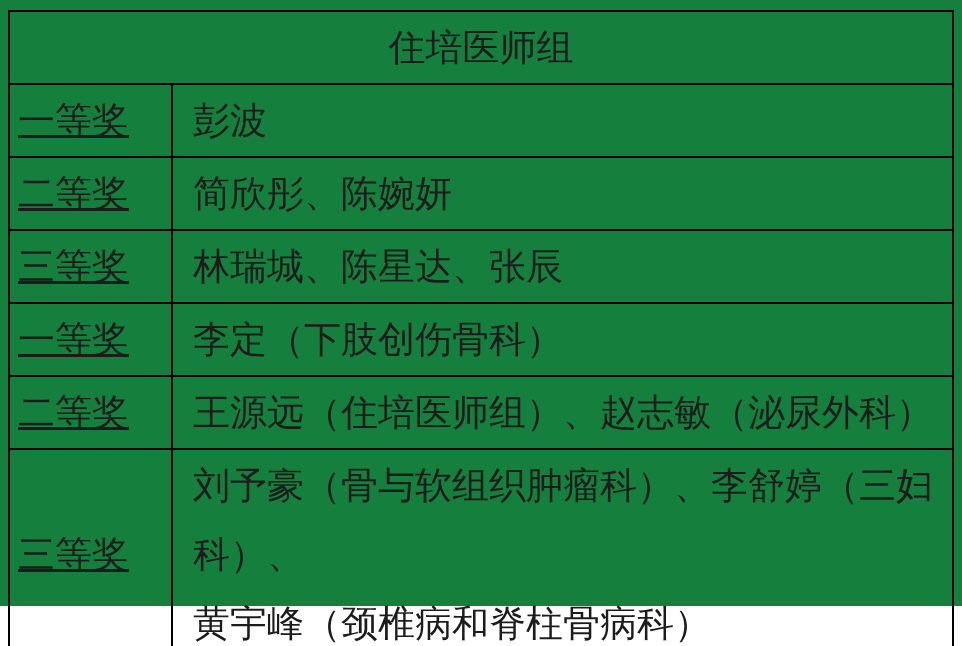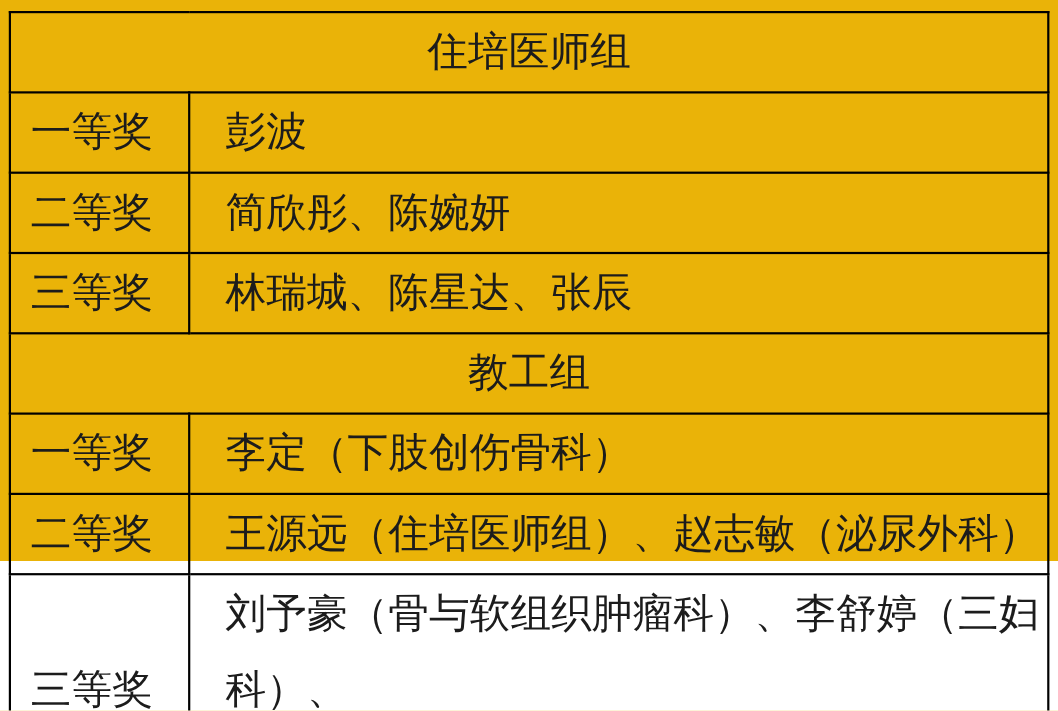--- a/index.html
+++ b/index.html
@@ -11,22 +11,22 @@
     width: 962px;
     height: 646px;
     overflow: hidden;
     position: relative;
     font-family: "Liberation Serif", "DejaVu Serif", serif;
     color: #1c1c1c;
   }
   .page {
     position: absolute;
     left: 0; top: 0;
-    width: 962px; height: 510px;
-    background: #eab308;
+    width: 962px; height: 606px;
+    background: #15803d;
   }
   table.awards {
     position: absolute;
     left: 8px;
     top: 10px;
     width: 944px;
     border-collapse: collapse;
     table-layout: fixed;
     font-size: 37px;
     line-height: 69px;
@@ -36,24 +36,25 @@
     vertical-align: middle;
     overflow: hidden;
   }
   tr.row-header  { height: 66px; }
   tr.row-normal  { height: 71px; }
   tr.row-tall    { height: 139px; }
   td.group {
     text-align: center;
   }
   td.award {
-    padding-left: 18px;
+    padding-left: 8px;
+    text-decoration: underline;
   }
   td.winners {
-    padding-left: 32px;
+    padding-left: 20px;
     white-space: pre-line;
   }
 </style>
 </head>
 <body>
 
 <div class="page">
   <table class="awards">
     <colgroup>
       <col style="width:163px">
@@ -69,23 +70,20 @@
       </tr>
       <tr class="row-normal">
         <td class="award">二等奖</td>
         <td class="winners">简欣彤、陈婉妍</td>
       </tr>
       <tr class="row-normal">
         <td class="award">三等奖</td>
         <td class="winners">林瑞城、陈星达、张辰</td>
       </tr>
       <tr class="row-normal">
-        <td class="group" colspan="2">教工组</td>
-      </tr>
-      <tr class="row-normal">
         <td class="award">一等奖</td>
         <td class="winners">李定（下肢创伤骨科）</td>
       </tr>
       <tr class="row-normal">
         <td class="award">二等奖</td>
         <td class="winners">王源远（住培医师组）、赵志敏（泌尿外科）</td>
       </tr>
       <tr class="row-tall">
         <td class="award">三等奖</td>
         <td class="winners">刘予豪（骨与软组织肿瘤科）、李舒婷（三妇科）、

